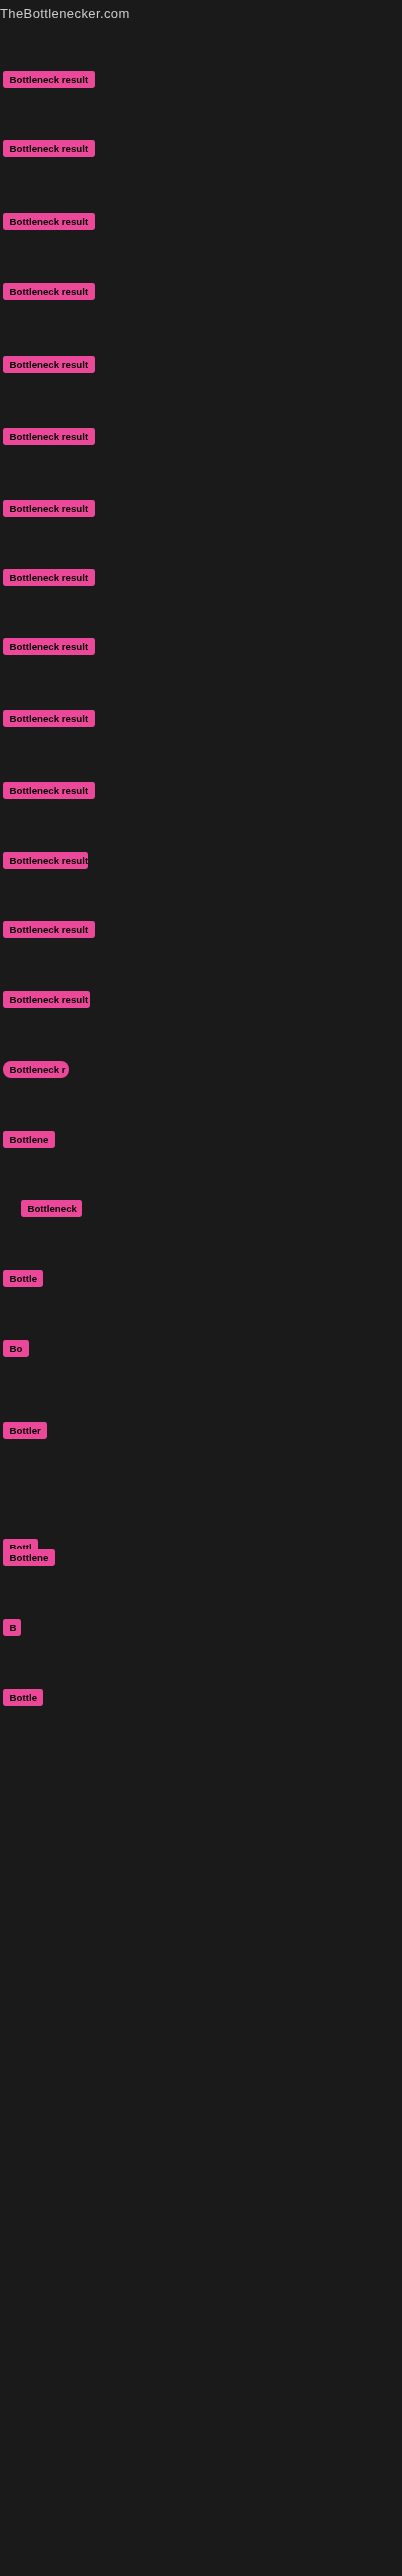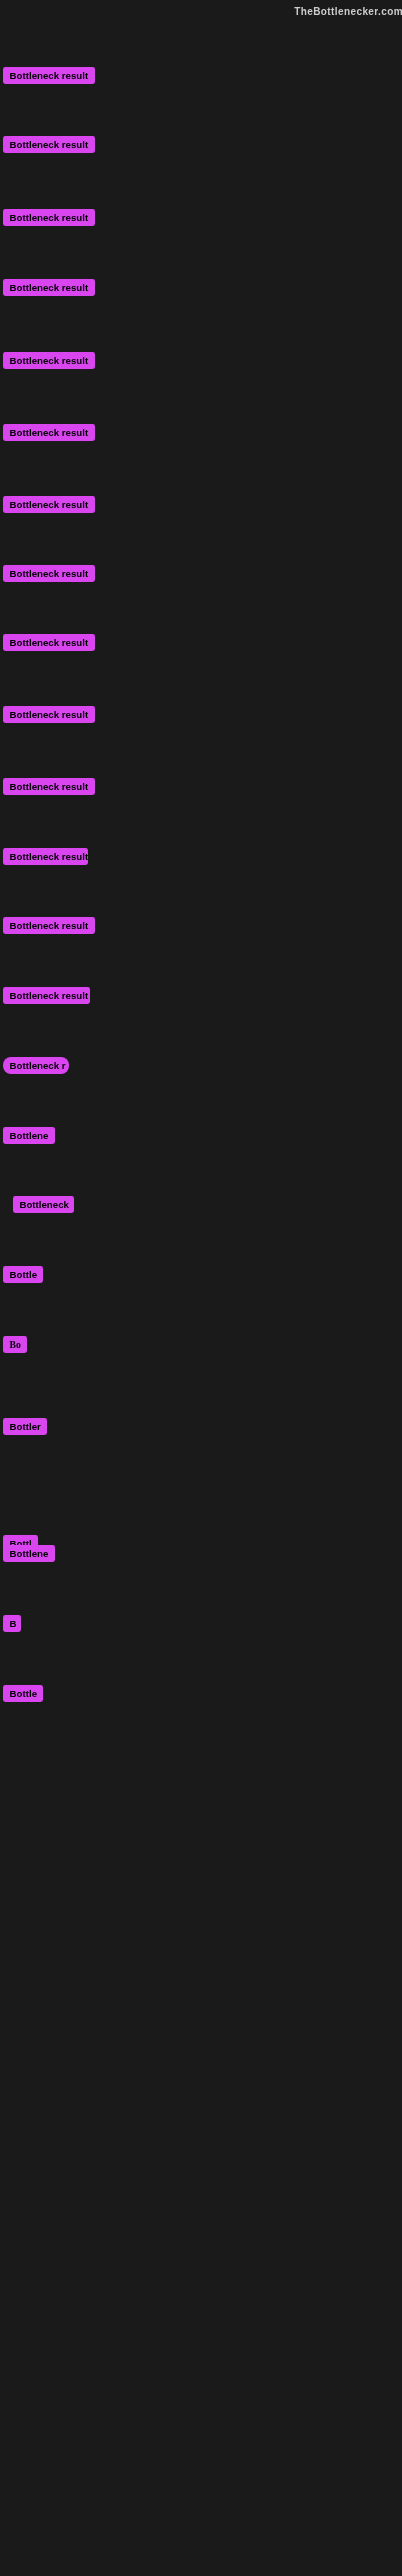--- a/index.html
+++ b/index.html
@@ -10,31 +10,30 @@
 
     body {
       width: 403px;
       min-height: 2576px;
       background-color: #1a1a1a;
       font-family: Arial, sans-serif;
       position: relative;
     }
 
     .site-title {
-      text-align: right;
+      text-align: left;
       color: #cccccc;
-      font-size: 10px;
+      font-size: 13px;
       padding: 6.4px 0 3.2px 0;
       letter-spacing: 0.4px;
-      font-weight: bold;
     }
 
     .bottleneck-badge {
       display: inline-block;
-      background-color: #d946ef;
+      background-color: #ec4899;
       color: #000000;
       font-size: 9.7px;
       font-weight: bold;
       padding: 3.2px 6.4px;
       border-radius: 2.4px;
       white-space: nowrap;
       overflow: hidden;
       text-align: center;
     }
   </style>
@@ -53,22 +52,22 @@
     <div style="position: absolute; top: 475px; left: 3.2px;"><span class="bottleneck-badge" style="max-width: 97px;">Bottleneck result</span></div>
     <div style="position: absolute; top: 544px; left: 3.2px;"><span class="bottleneck-badge" style="max-width: 97px;">Bottleneck result</span></div>
     <div style="position: absolute; top: 613px; left: 3.2px;"><span class="bottleneck-badge" style="max-width: 97px;">Bottleneck result</span></div>
     <div style="position: absolute; top: 685px; left: 3.2px;"><span class="bottleneck-badge" style="max-width: 97px;">Bottleneck result</span></div>
     <div style="position: absolute; top: 757px; left: 3.2px;"><span class="bottleneck-badge" style="max-width: 97px;">Bottleneck result</span></div>
     <div style="position: absolute; top: 827px; left: 3.2px;"><span class="bottleneck-badge" style="max-width: 85px;">Bottleneck result</span></div>
     <div style="position: absolute; top: 896px; left: 3.2px;"><span class="bottleneck-badge" style="max-width: 97px;">Bottleneck result</span></div>
     <div style="position: absolute; top: 966px; left: 3.2px;"><span class="bottleneck-badge" style="max-width: 87px;">Bottleneck result</span></div>
     <div style="position: absolute; top: 1036px; left: 3.2px;"><span class="bottleneck-badge" style="max-width: 66px; border-radius: 8px;">Bottleneck r</span></div>
     <div style="position: absolute; top: 1106px; left: 3.2px;"><span class="bottleneck-badge" style="max-width: 55px;">Bottlene</span></div>
-    <div style="position: absolute; top: 1175px; left: 13px;"><span class="bottleneck-badge" style="max-width: 61px;">Bottleneck</span></div>
+    <div style="position: absolute; top: 1175px; left: 1px; padding-left: 20px;"><span class="bottleneck-badge" style="max-width: 61px;">Bottleneck</span></div>
     <div style="position: absolute; top: 1245px; left: 3.2px;"><span class="bottleneck-badge" style="max-width: 44px;">Bottle</span></div>
-    <div style="position: absolute; top: 1315px; left: 3.2px;"><span class="bottleneck-badge" style="max-width: 26px; font-family: Liberation Serif, serif;">Bo</span></div>
+    <div style="position: absolute; top: 1315px; left: 3.2px;"><span class="bottleneck-badge" style="max-width: 26px;">Bo</span></div>
     <div style="position: absolute; top: 1385px; left: 3.2px;"><span class="bottleneck-badge" style="max-width: 47px; margin-top: 12px;">Bottler</span></div>
     <div style="position: absolute; top: 1514px; left: 3.2px;"><span class="bottleneck-badge" style="max-width: 37px;">Bottl</span></div>
     <div style="position: absolute; top: 1524px; left: 3.2px;"><span class="bottleneck-badge" style="max-width: 55px;">Bottlene</span></div>
     <div style="position: absolute; top: 1594px; left: 3.2px;"><span class="bottleneck-badge" style="max-width: 17.7px;">B</span></div>
     <div style="position: absolute; top: 1664px; left: 3.2px;"><span class="bottleneck-badge" style="max-width: 44px;">Bottle</span></div>
   </div>
 
 
 </body></html>

